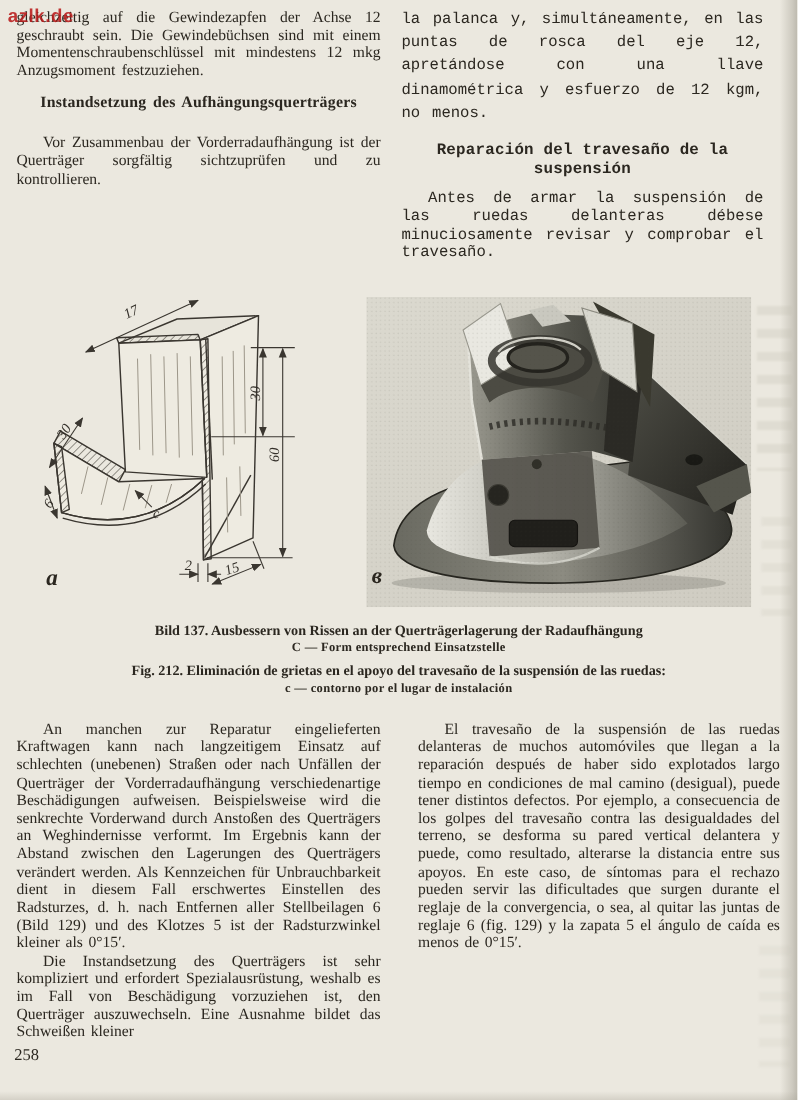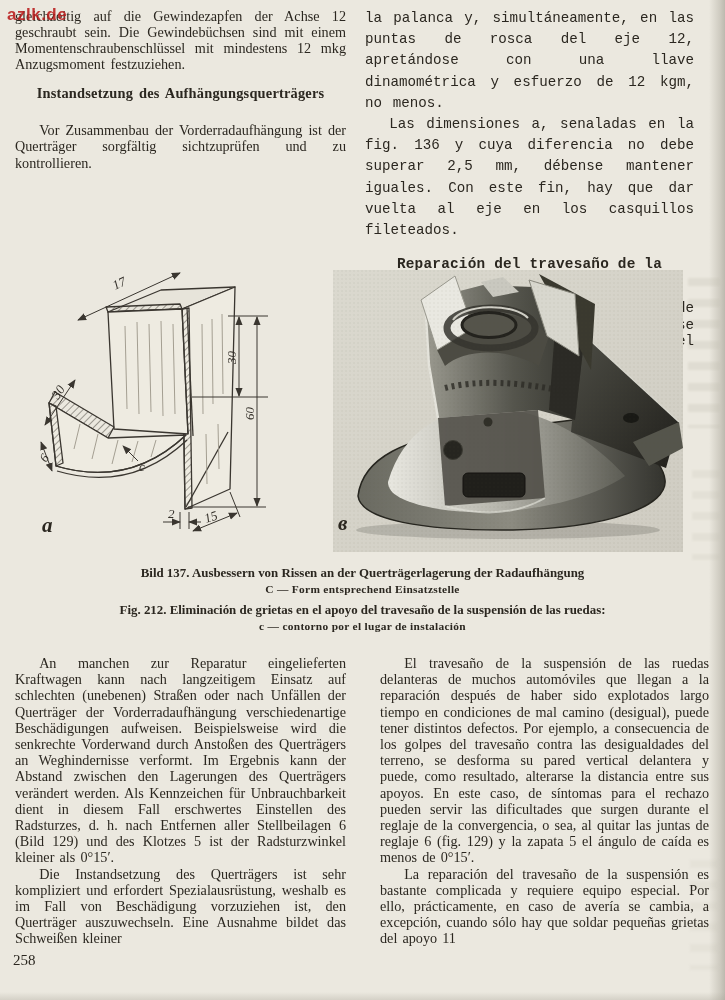--- a/index.html
+++ b/index.html
@@ -81,21 +81,20 @@
   <div class="ghost ghost-3"></div>
 
   <section class="col col-tl">
     <p>gleichzeitig auf die Gewindezapfen der Achse 12 geschraubt sein. Die Gewindebüchsen sind mit einem Momentenschraubenschlüssel mit mindestens 12 mkg Anzugsmoment festzuziehen.</p>
     <h3 class="heading">Instandsetzung des Aufhängungsquerträgers</h3>
     <p class="indent">Vor Zusammenbau der Vorderradaufhängung ist der Querträger sorgfältig sichtzuprüfen und zu kontrollieren.</p>
   </section>
 
   <section class="col col-tr">
     <p class="loose">la palanca y, simultáneamente, en las puntas de rosca del eje 12, apretándose con una llave dinamométrica y esfuerzo de 12 kgm, no menos.</p>
-    <p class="loose indent">Las dimensiones a, senaladas en la fig. 136 y cuya diferencia no debe superar 2,5 mm, débense mantener iguales. Con este fin, hay que dar vuelta al eje en los casquillos fileteados.</p>
     <h3 class="heading">Reparación del travesaño de la suspensión</h3>
     <p class="tight indent">Antes de armar la suspensión de las ruedas delanteras débese minuciosamente revisar y comprobar el travesaño.</p>
   </section>
 
   <svg class="figure-drawing" viewBox="0 0 300 292" xmlns="http://www.w3.org/2000/svg">
     <defs>
       <pattern id="hatch" width="5" height="5" patternUnits="userSpaceOnUse" patternTransform="rotate(45)">
         <line x1="0" y1="0" x2="0" y2="5" stroke="#55524a" stroke-width="1.1"></line>
       </pattern>
       <marker id="arr" viewBox="0 0 10 10" refX="9" refY="5" markerWidth="9" markerHeight="9" orient="auto-start-reverse">
@@ -247,18 +246,17 @@
     <p class="cap-sub">c — contorno por el lugar de instalación</p>
   </div>
 
   <section class="col col-bl">
     <p class="indent">An manchen zur Reparatur eingelieferten Kraftwagen kann nach langzeitigem Einsatz auf schlechten (unebenen) Straßen oder nach Unfällen der Querträger der Vorderradaufhängung verschiedenartige Beschädigungen aufweisen. Beispielsweise wird die senkrechte Vorderwand durch Anstoßen des Querträgers an Weghindernisse verformt. Im Ergebnis kann der Abstand zwischen den Lagerungen des Querträgers verändert werden. Als Kennzeichen für Unbrauchbarkeit dient in diesem Fall erschwertes Einstellen des Radsturzes, d. h. nach Entfernen aller Stellbeilagen 6 (Bild 129) und des Klotzes 5 ist der Radsturzwinkel kleiner als 0°15′.</p>
     <p class="indent">Die Instandsetzung des Querträgers ist sehr kompliziert und erfordert Spezialausrüstung, weshalb es im Fall von Beschädigung vorzuziehen ist, den Querträger auszuwechseln. Eine Ausnahme bildet das Schweißen kleiner</p>
   </section>
 
   <section class="col col-br">
     <p class="indent">El travesaño de la suspensión de las ruedas delanteras de muchos automóviles que llegan a la reparación después de haber sido explotados largo tiempo en condiciones de mal camino (desigual), puede tener distintos defectos. Por ejemplo, a consecuencia de los golpes del travesaño contra las desigualdades del terreno, se desforma su pared vertical delantera y puede, como resultado, alterarse la distancia entre sus apoyos. En este caso, de síntomas para el rechazo pueden servir las dificultades que surgen durante el reglaje de la convergencia, o sea, al quitar las juntas de reglaje 6 (fig. 129) y la zapata 5 el ángulo de caída es menos de 0°15′.</p>
-    <p class="indent">La reparación del travesaño de la suspensión es bastante complicada y requiere equipo especial. Por ello, prácticamente, en caso de avería se cambia, a excepción, cuando sólo hay que soldar pequeñas grietas del apoyo 11</p>
   </section>
 
   <div class="page-number">258</div>
 
 </div>
 
 </body></html>

